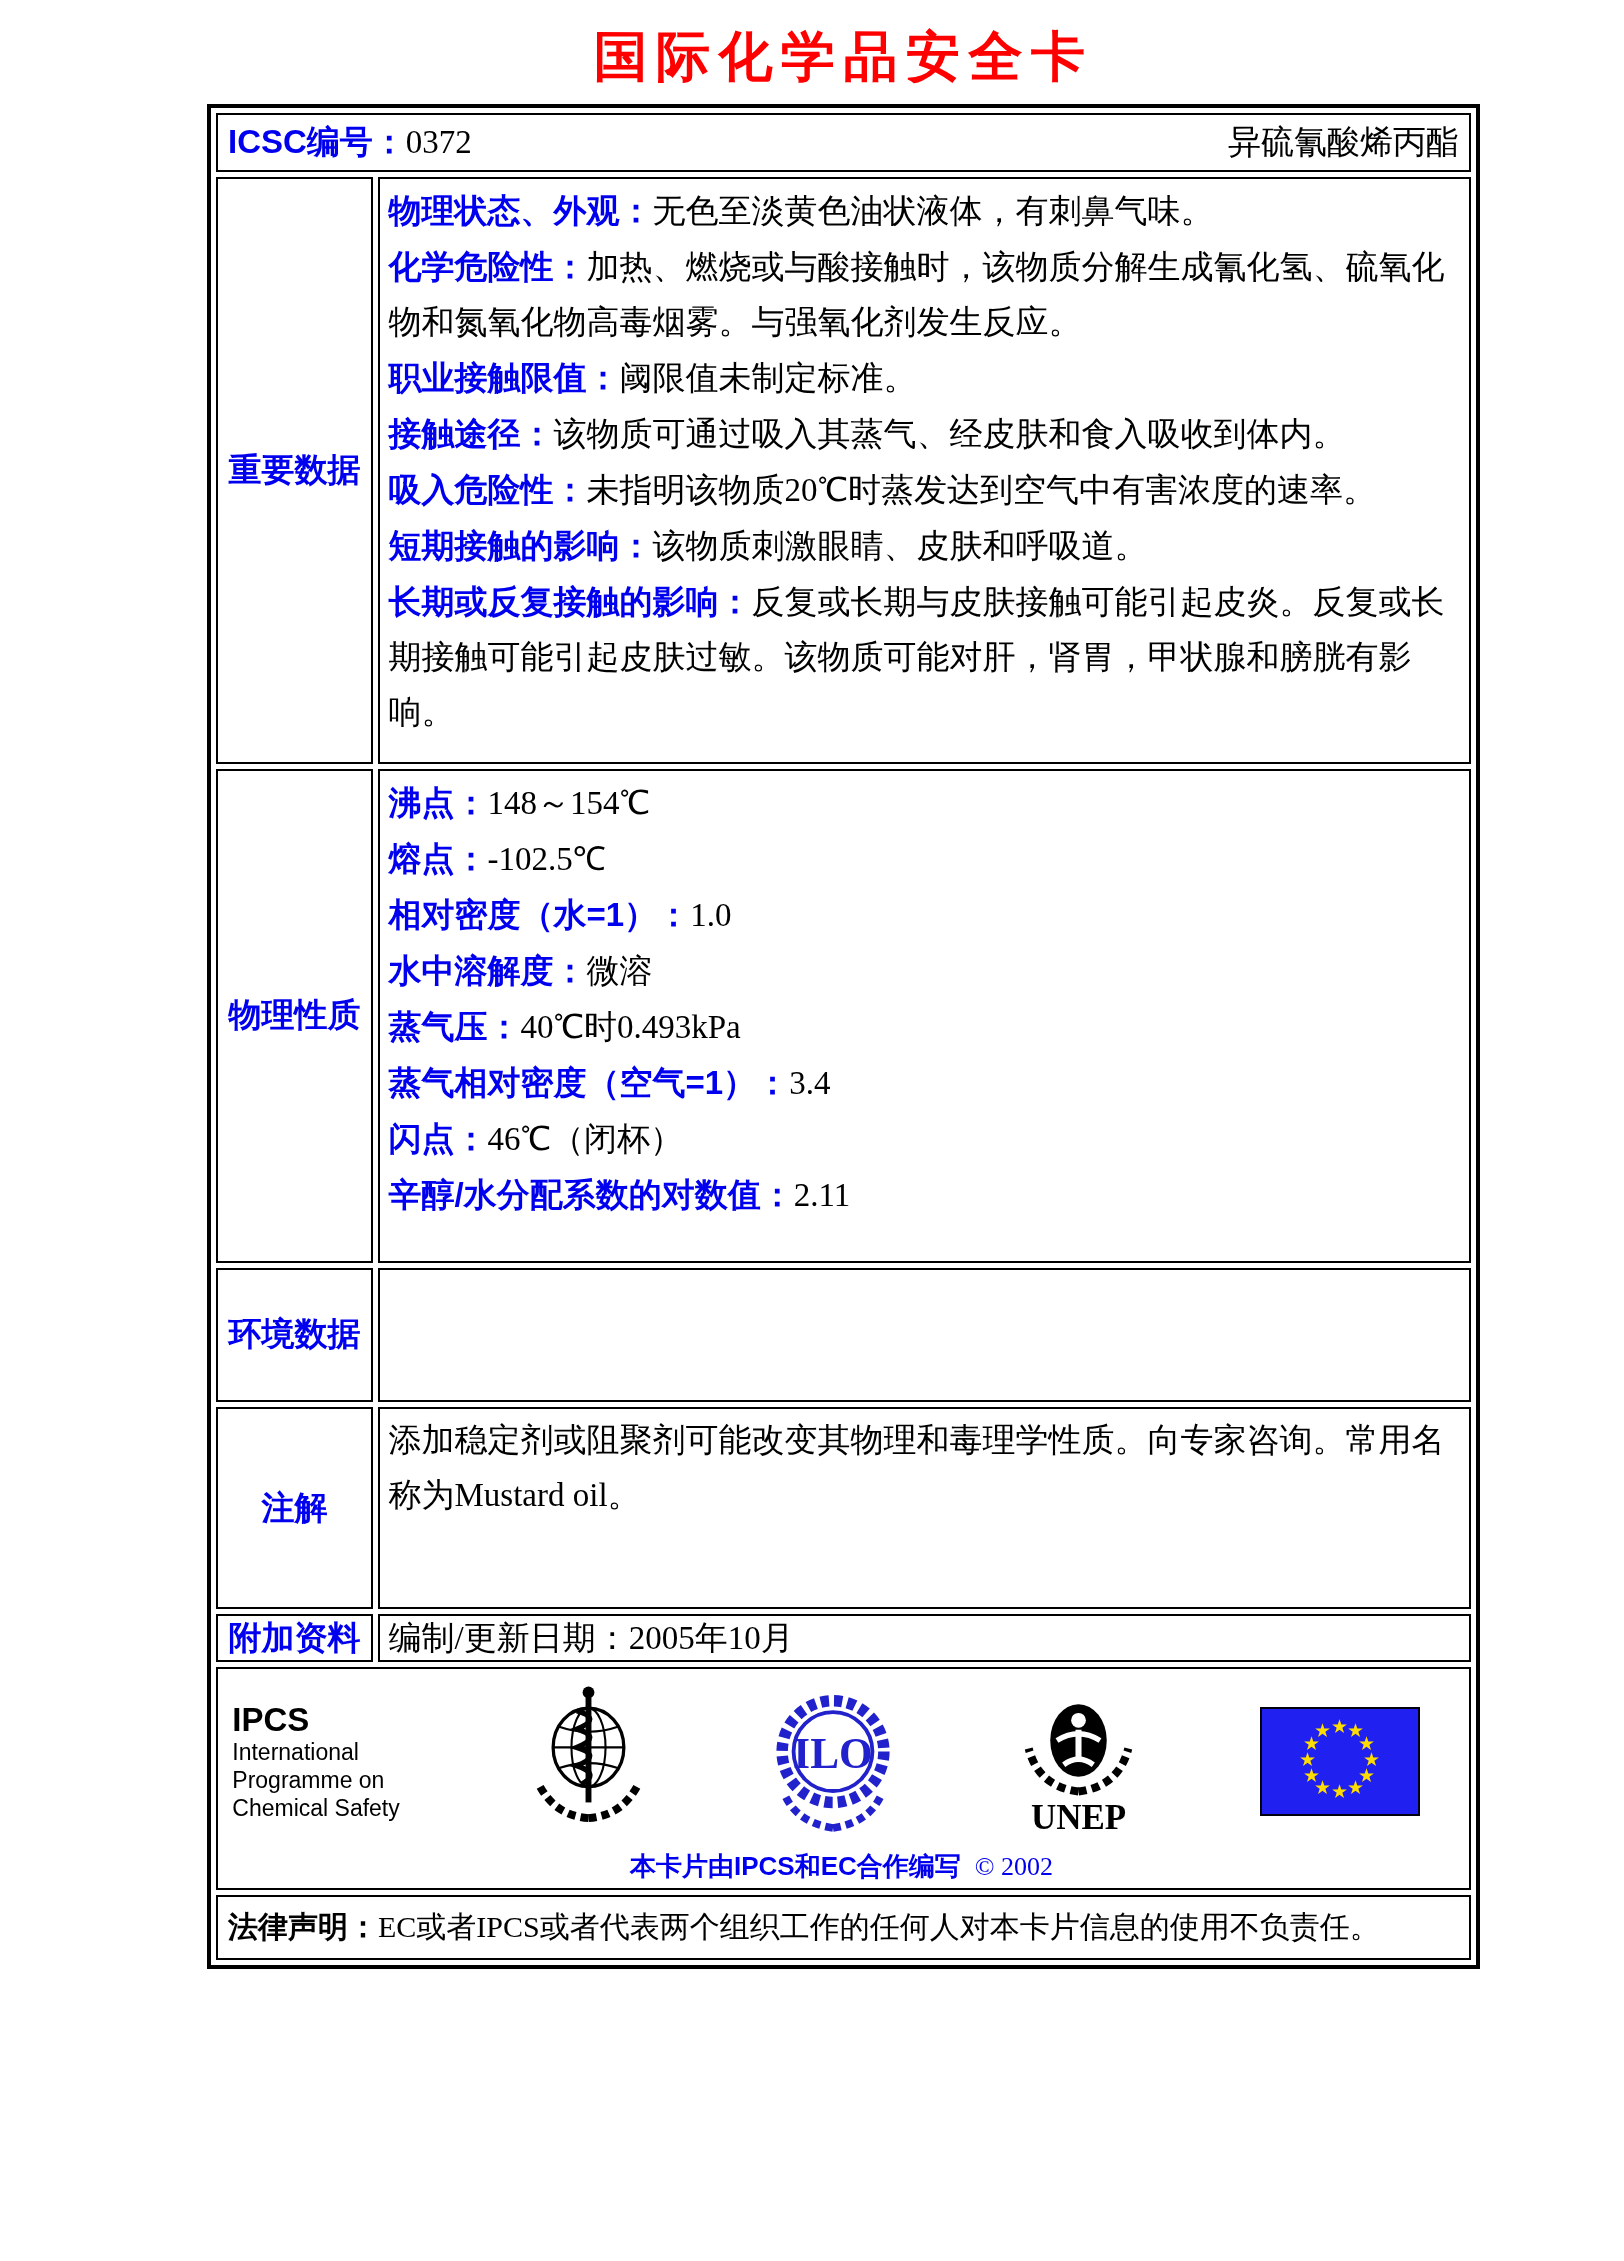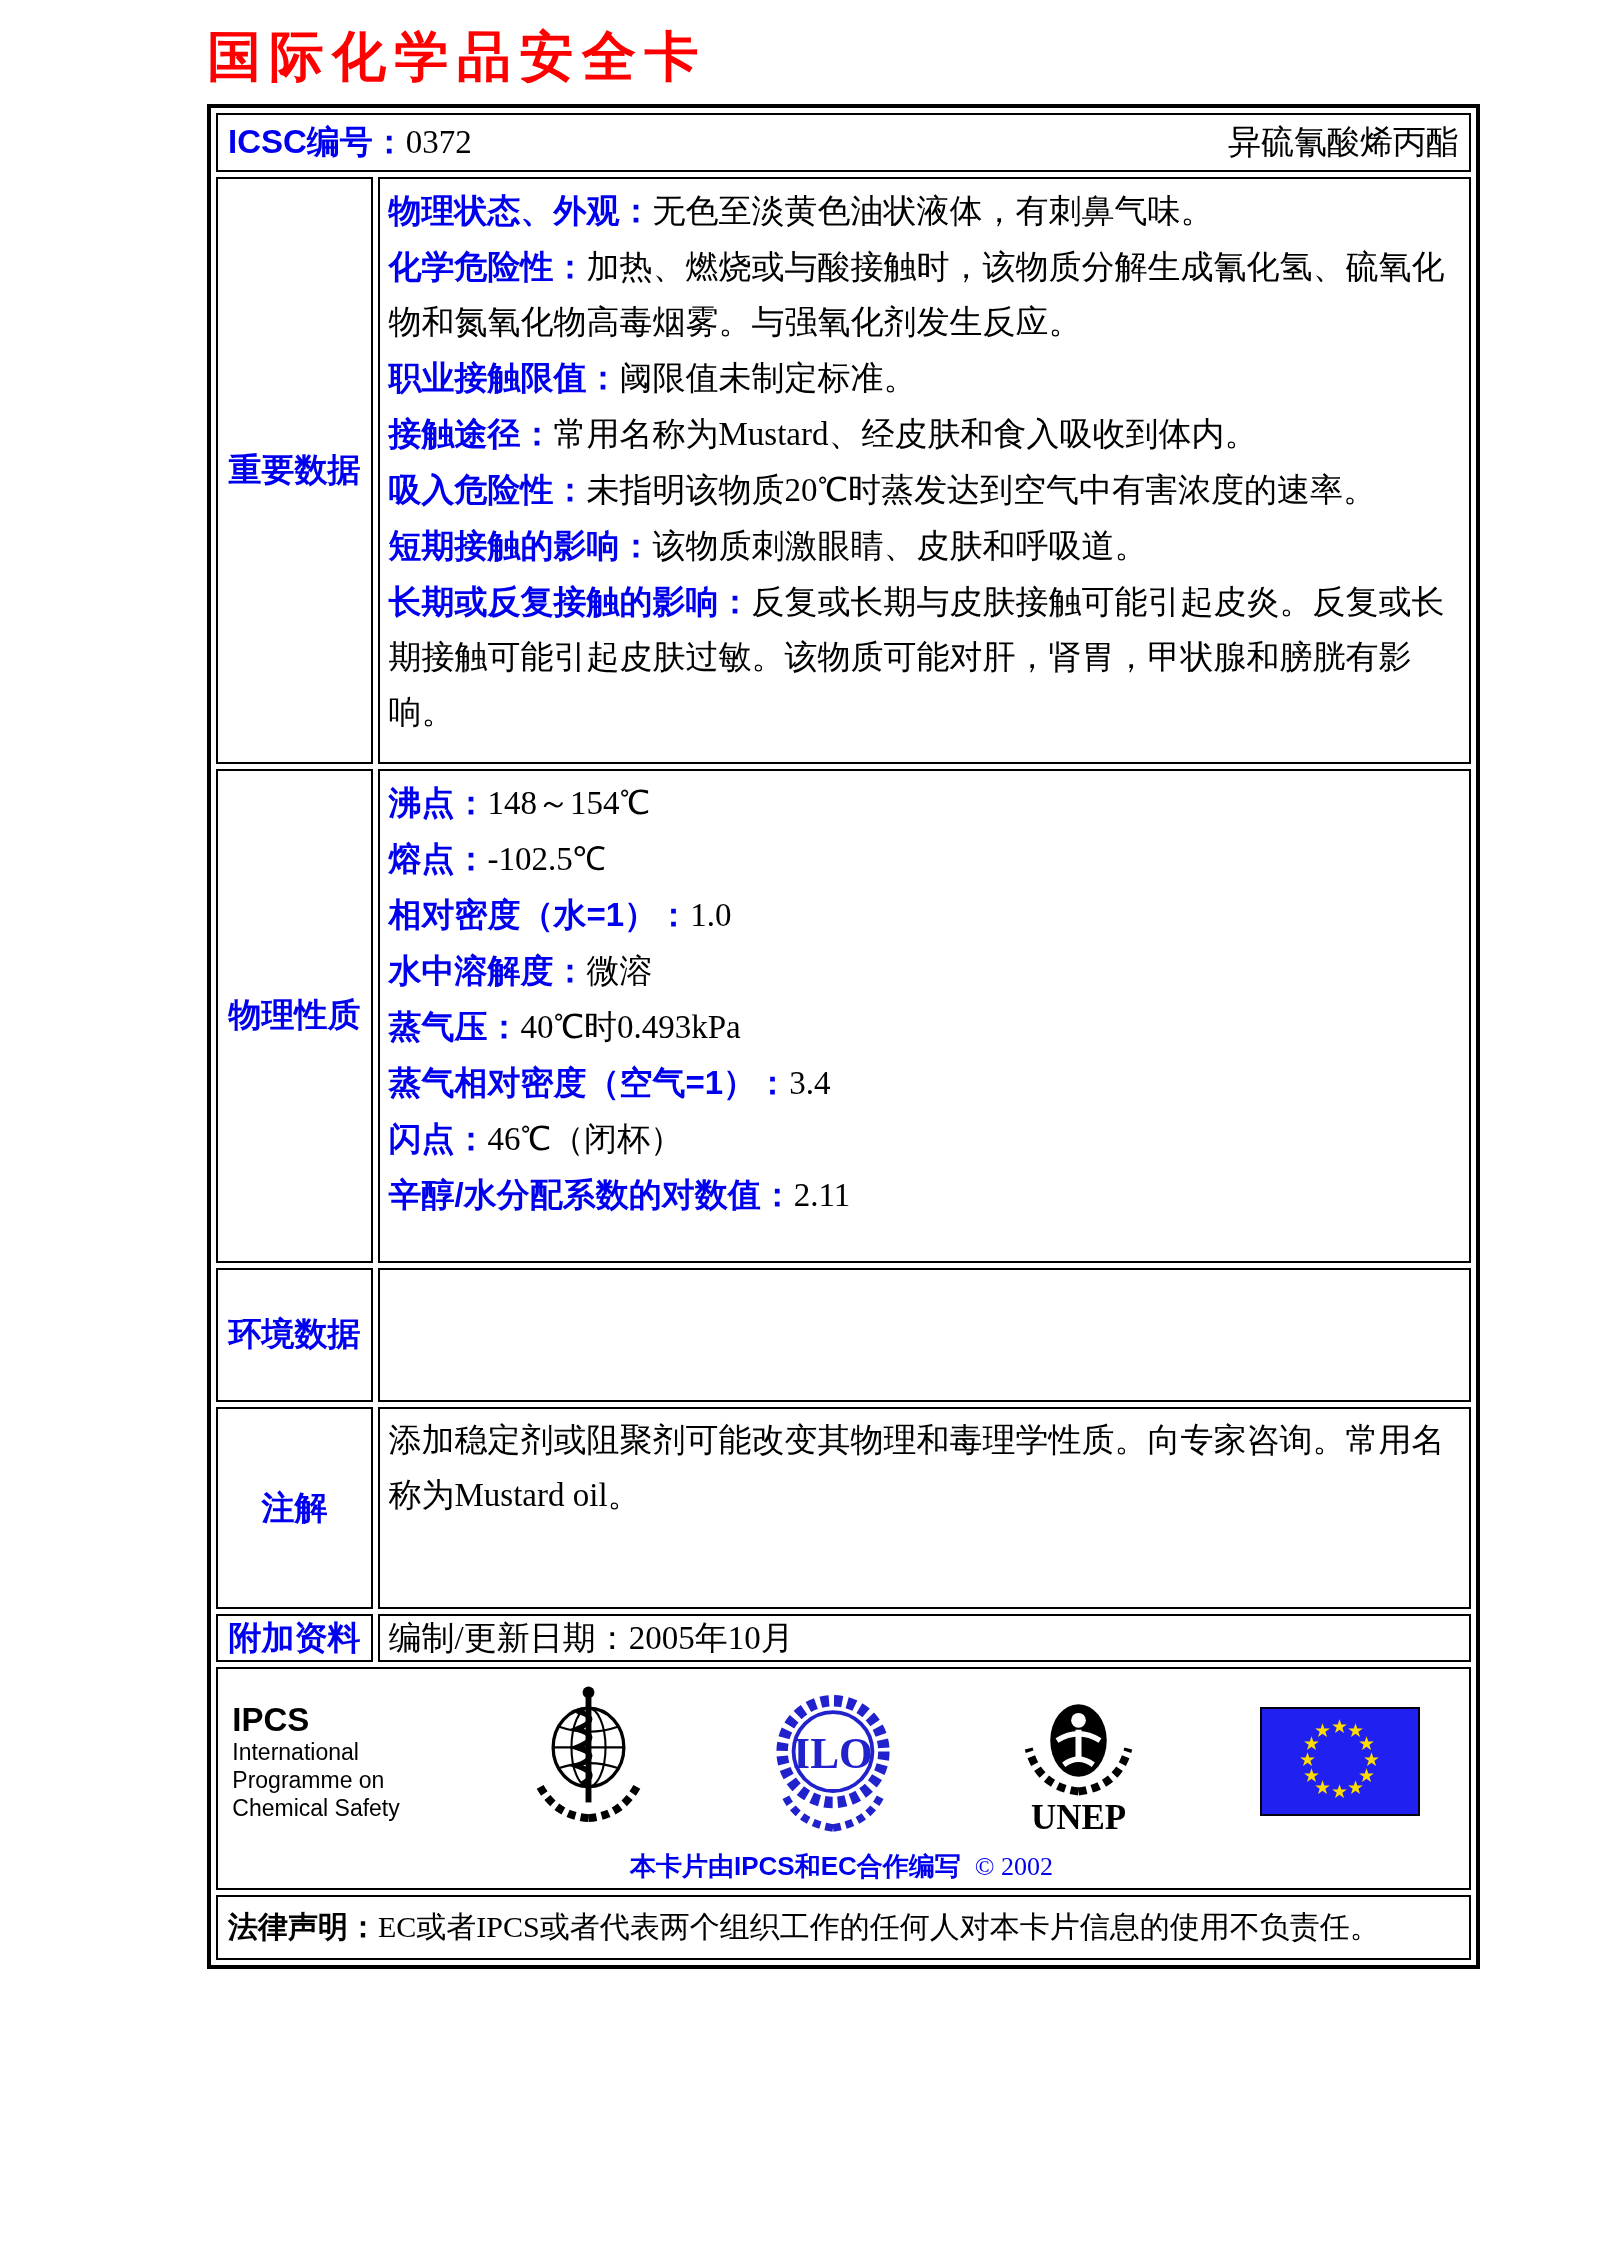--- a/index.html
+++ b/index.html
@@ -7,20 +7,21 @@
     padding: 0;
     background: #ffffff;
     width: 1625px;
     height: 2261px;
     font-family: "Liberation Serif", serif;
     color: #000;
   }
   .page-title {
     margin: 21px 0 10px 207px;
     width: 1273px;
+    text-align: center;
     font-size: 54px;
     font-weight: bold;
     letter-spacing: 8.5px;
     color: #ff0000;
     font-family: "Liberation Serif", serif;
   }
   .card {
     margin-left: 207px;
     width: 1265px;
     border: 4.3px solid #000;
@@ -155,21 +156,21 @@
           </div>
         </td>
       </tr>
 
       <tr>
         <td class="section-label h-important">重要数据</td>
         <td class="content h-important">
           <div class="line"><span class="blue-label">物理状态、外观：</span><span>无色至淡黄色油状液体，有刺鼻气味。</span></div>
           <div class="line"><span class="blue-label">化学危险性：</span><span>加热、燃烧或与酸接触时，该物质分解生成氰化氢、硫氧化物和氮氧化物高毒烟雾。与强氧化剂发生反应。</span></div>
           <div class="line"><span class="blue-label">职业接触限值：</span><span>阈限值未制定标准。</span></div>
-          <div class="line"><span class="blue-label">接触途径：</span><span>常用名称为Mustard、经皮肤和食入吸收到体内。</span></div>
+          <div class="line"><span class="blue-label">接触途径：</span><span>该物质可通过吸入其蒸气、经皮肤和食入吸收到体内。</span></div>
           <div class="line"><span class="blue-label">吸入危险性：</span><span>未指明该物质20℃时蒸发达到空气中有害浓度的速率。</span></div>
           <div class="line"><span class="blue-label">短期接触的影响：</span><span>该物质刺激眼睛、皮肤和呼吸道。</span></div>
           <div class="line"><span class="blue-label">长期或反复接触的影响：</span><span>反复或长期与皮肤接触可能引起皮炎。反复或长期接触可能引起皮肤过敏。该物质可能对肝，肾胃，甲状腺和膀胱有影响。</span></div>
         </td>
       </tr>
 
       <tr>
         <td class="section-label h-physical">物理性质</td>
         <td class="content h-physical">
           <div class="line"><span class="blue-label">沸点：</span><span>148～154℃</span></div>

